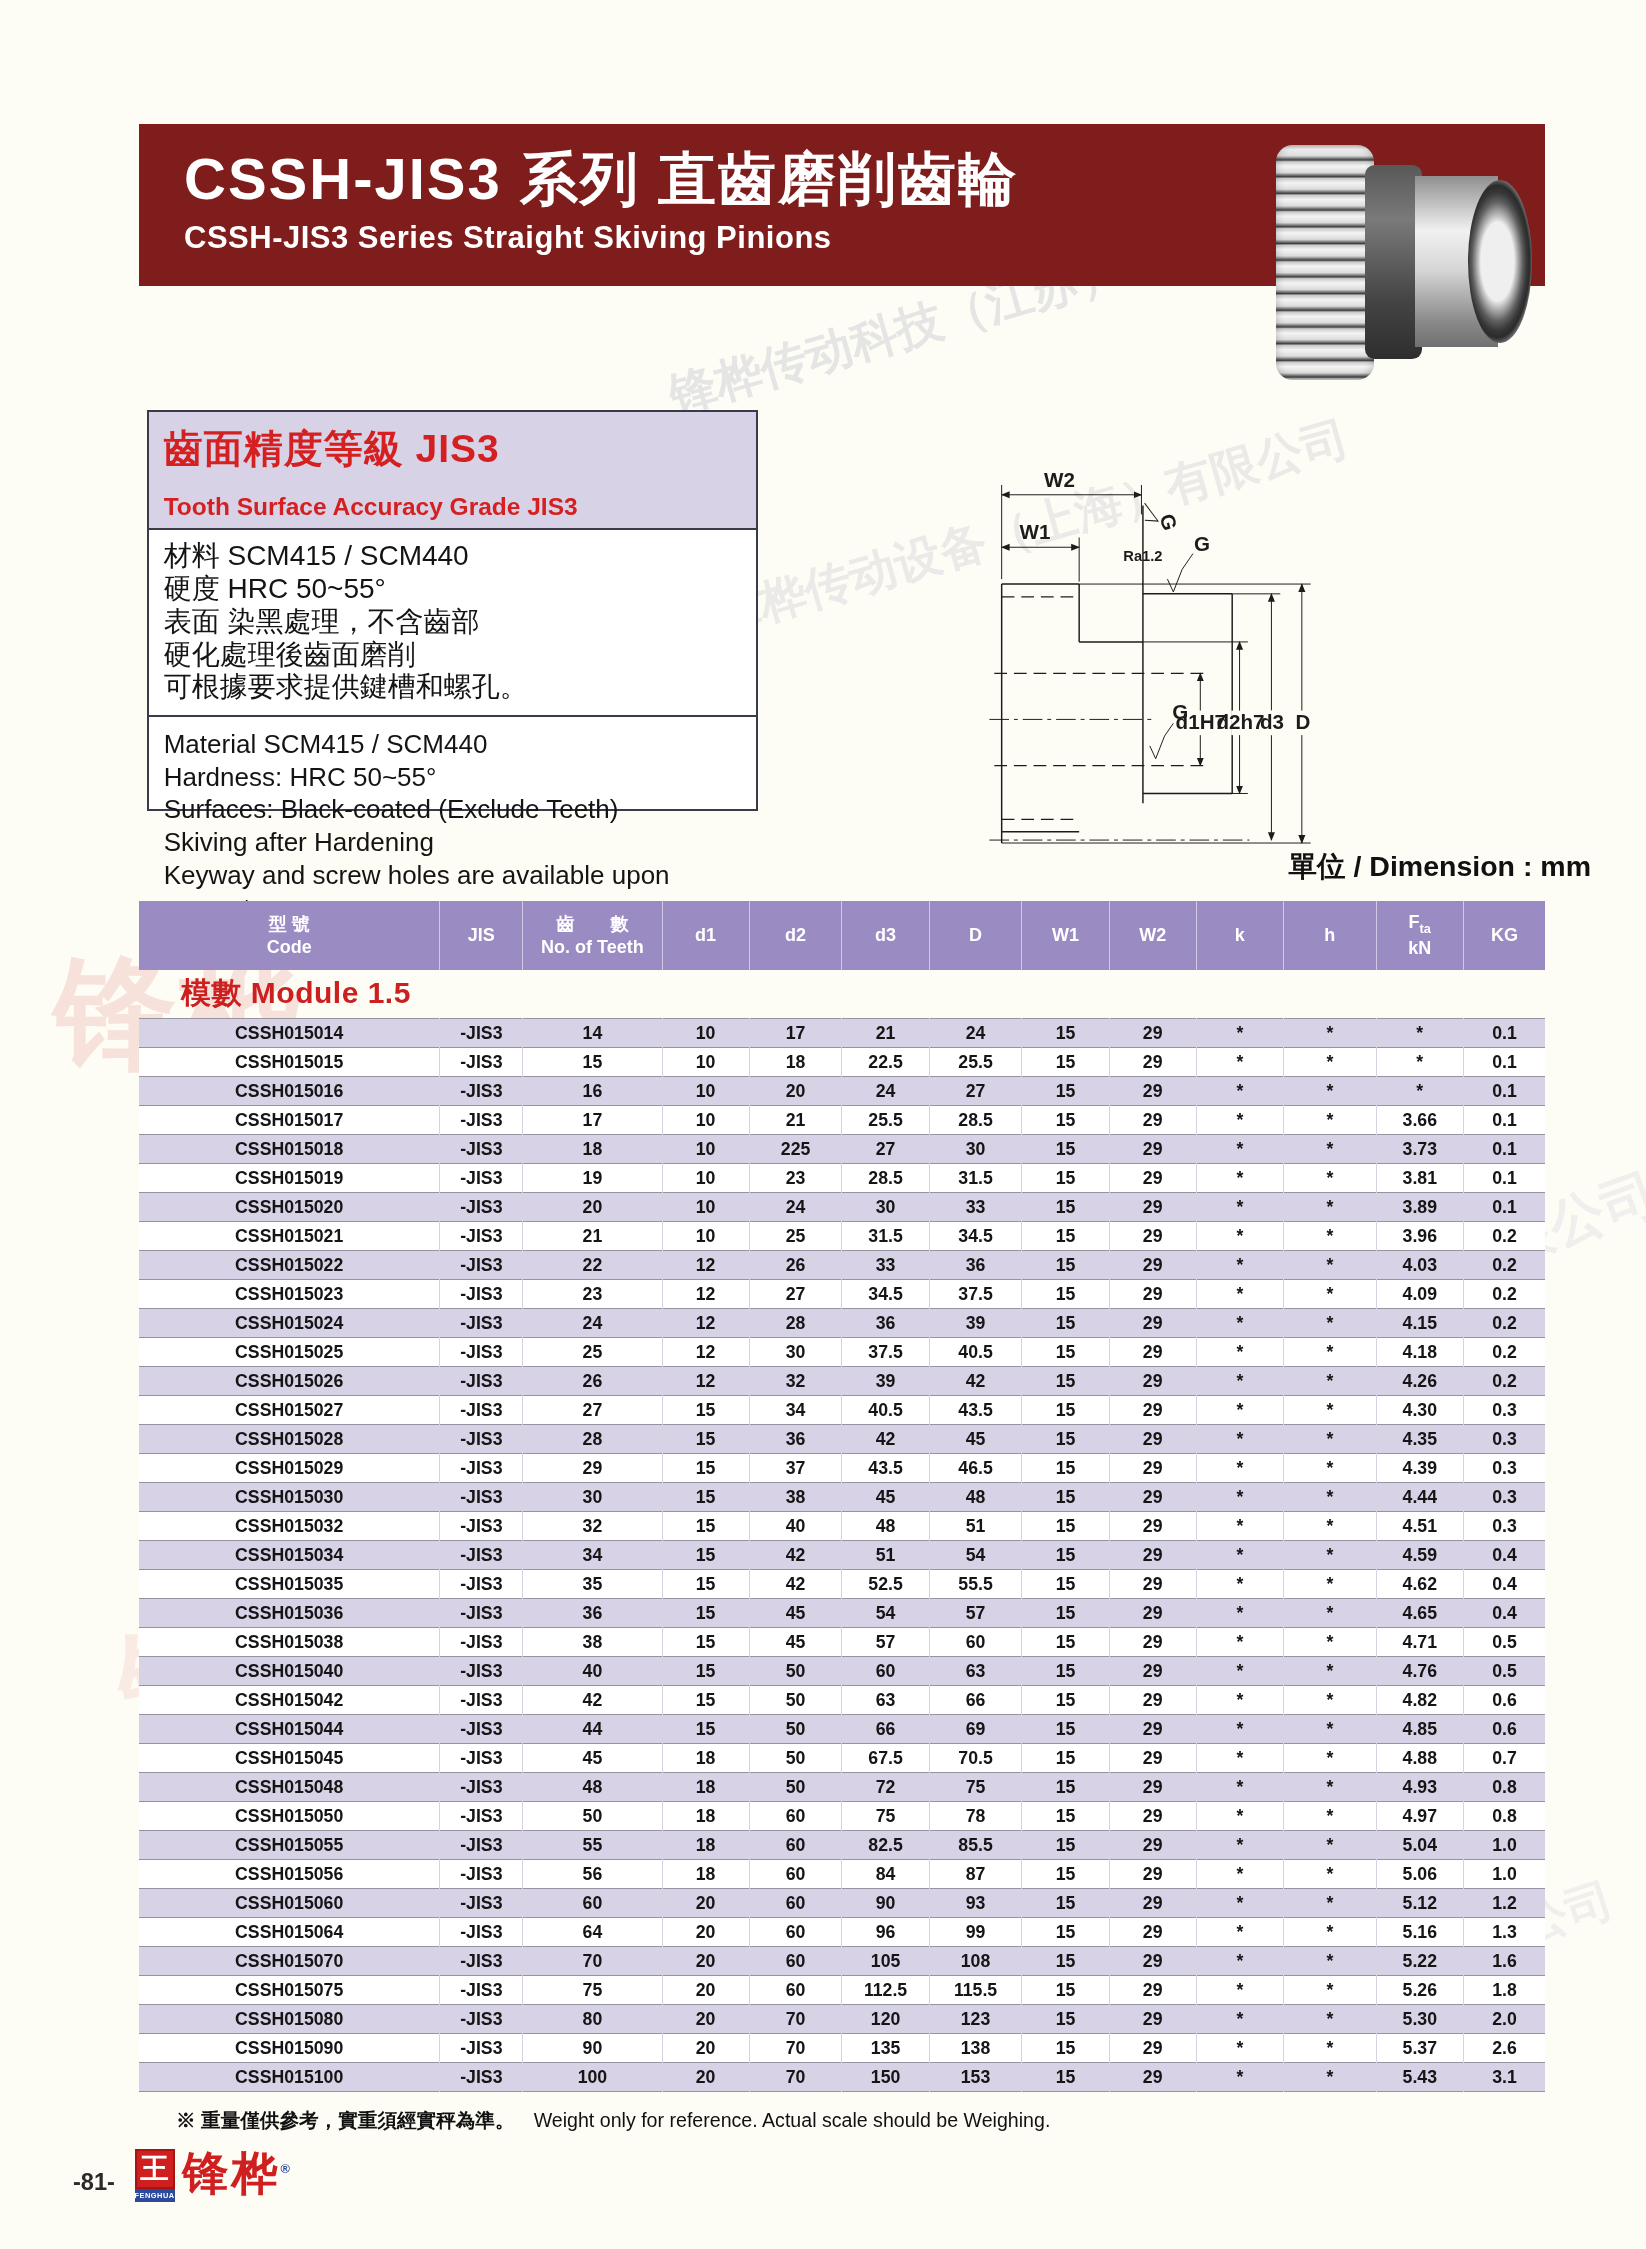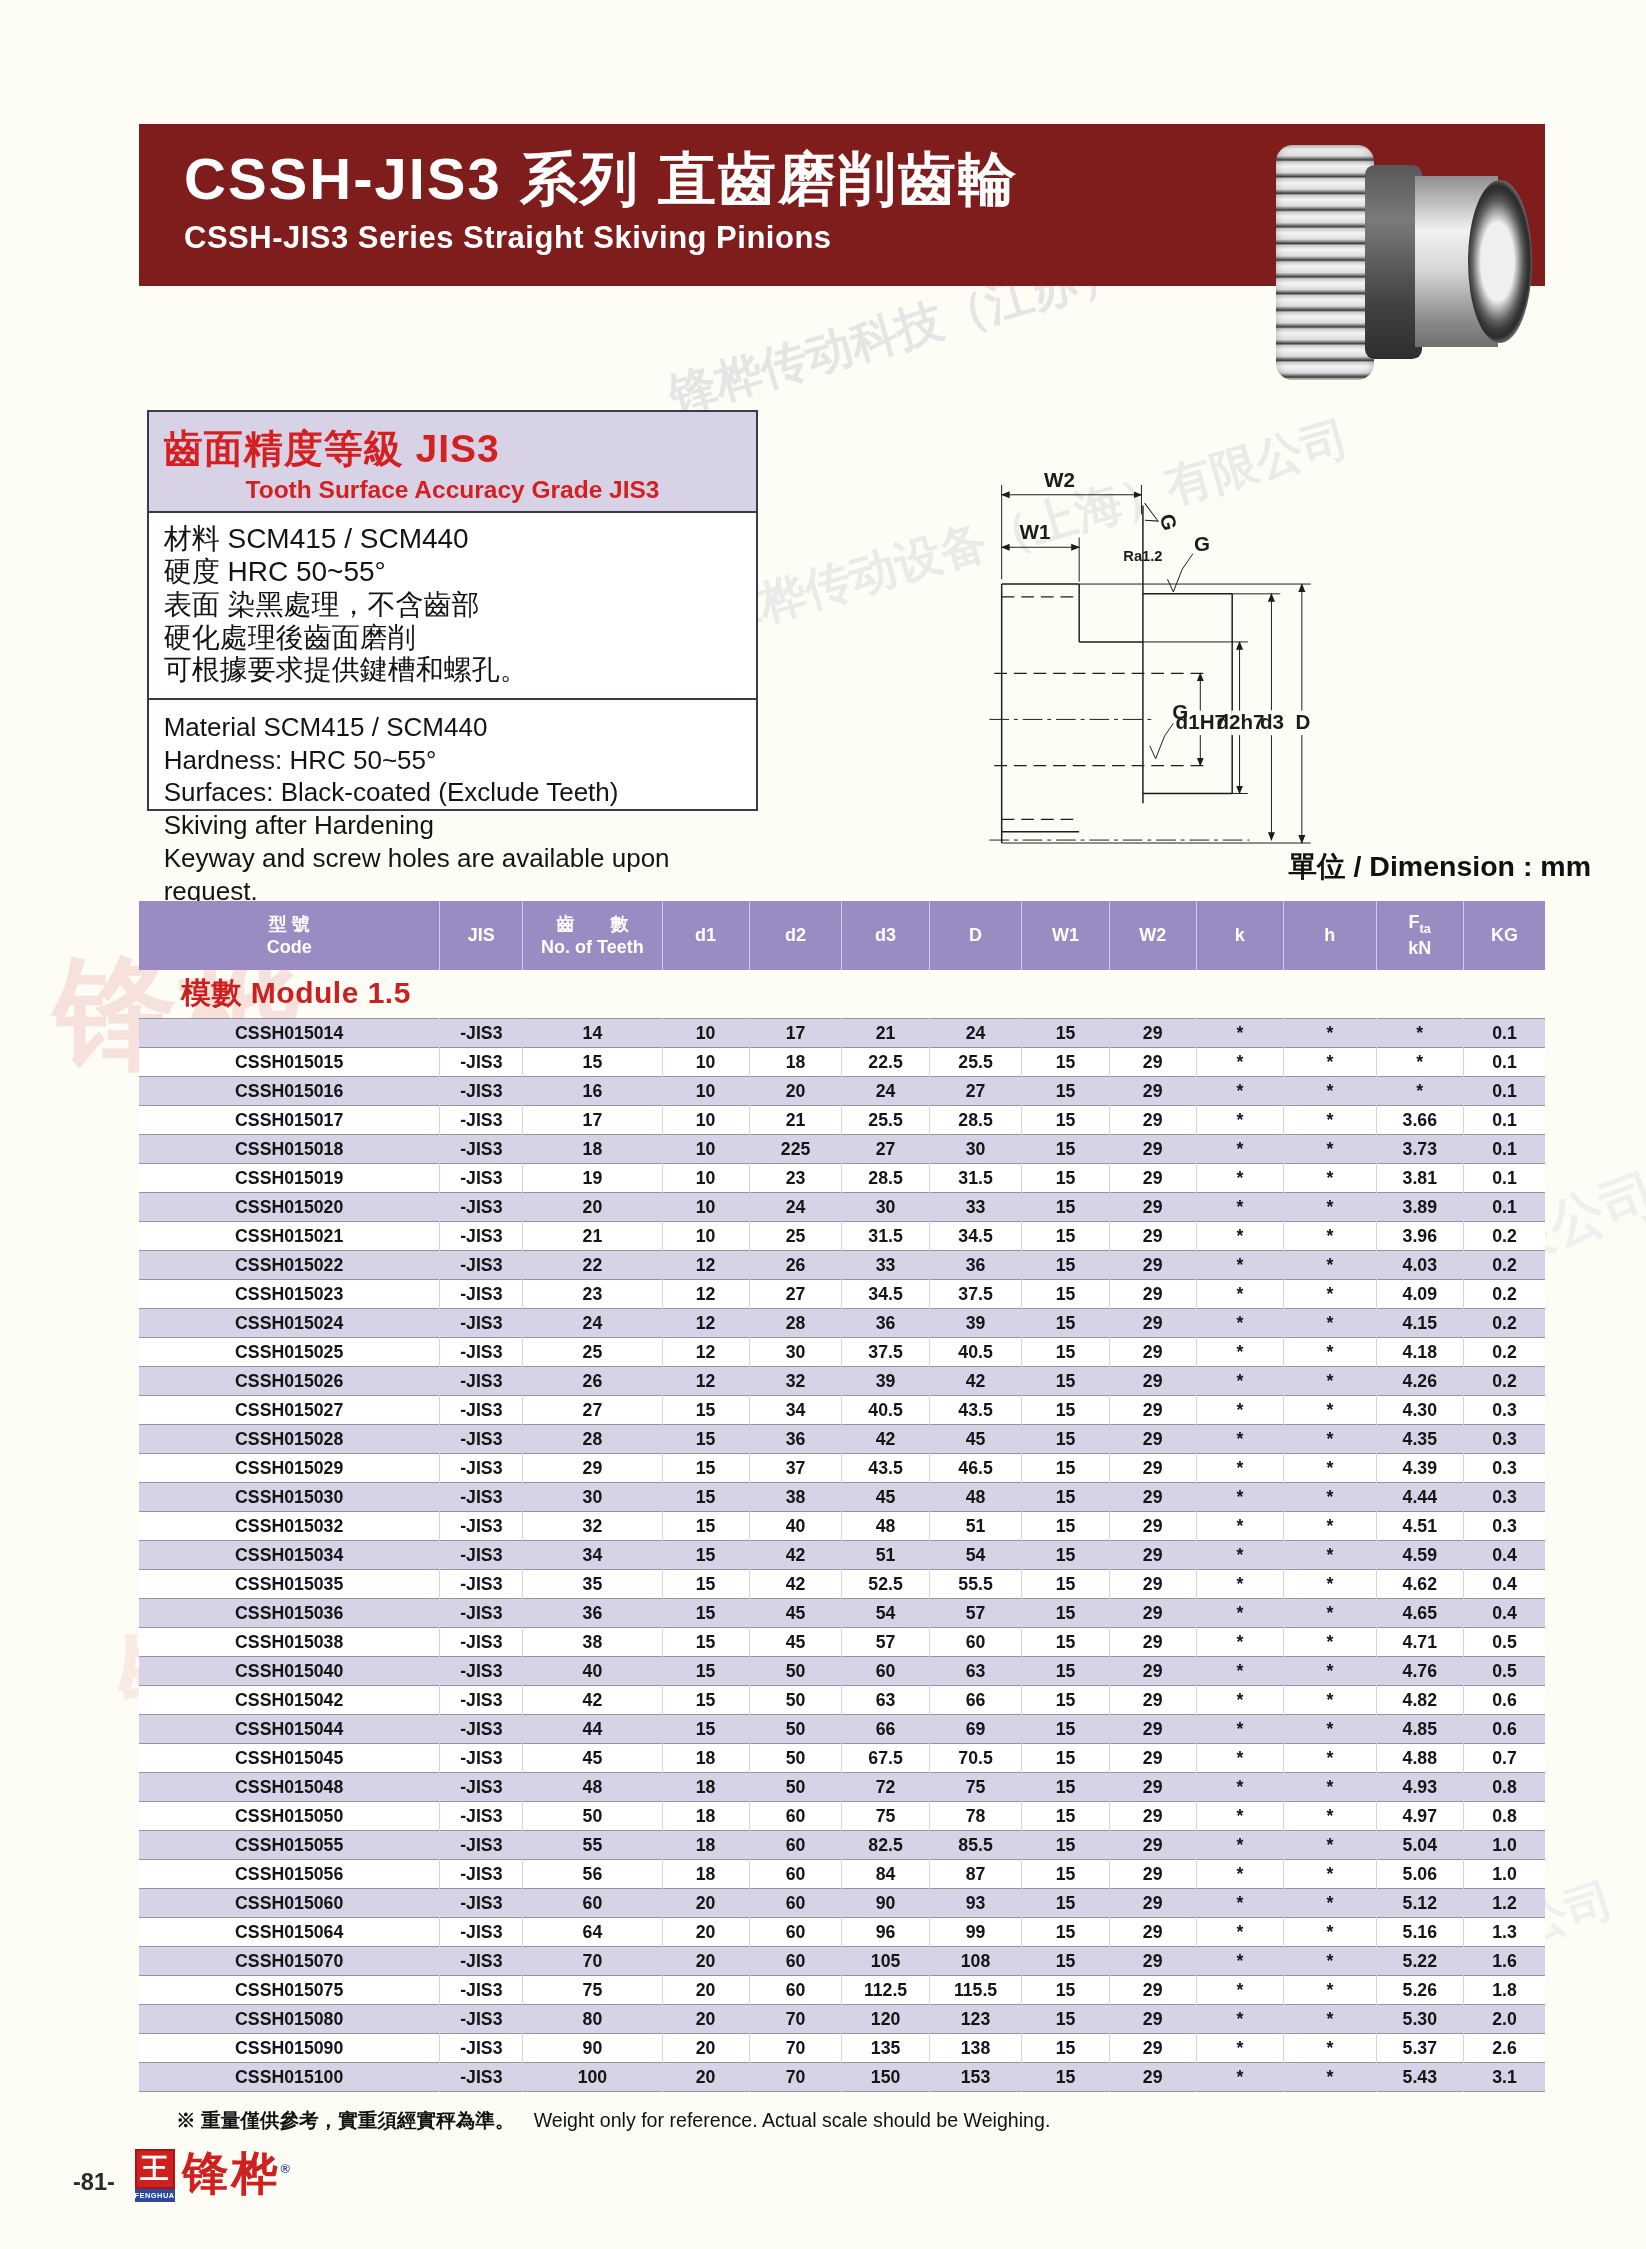--- a/index.html
+++ b/index.html
@@ -33,21 +33,21 @@
   .gear-cyl { position:absolute; left:139px; top:31px; width:83px; height:171px;
     background:linear-gradient(180deg,#8f8f8f,#f1f1f1 32%,#d6d6d6 55%,#8a8a8a 85%,#707070); }
   .gear-face { position:absolute; left:192px; top:35px; width:64px; height:163px; border-radius:50%;
     background:radial-gradient(ellipse at 46% 50%, #efefef 0 34%, #bdbdbd 40%, #5f5f5f 52%, #383838 60%, #2b2b2b 66%, #8a8a8a 74%, #d9d9d9 82%, #b0b0b0 100%); }
 
   
   .info-box { position:absolute; left:147px; top:410px; width:611px; height:401px; background:#ffffff;
     border:2px solid #3a3a48; display:flex; flex-direction:column; }
   .info-title { background:#d8d2e7; border-bottom:2px solid #3a3a48; padding:9.8px 14.7px 6.9px 14.7px; }
   .info-title-zh { color:#d42020; font-size:39px; font-weight:bold; letter-spacing:1px; }
-  .info-title-en { color:#d42020; font-size:24.5px; font-weight:bold; margin-top:0;text-align:center; }
+  .info-title-en { color:#d42020; font-size:24.5px; font-weight:bold; margin-top:17px; }
   .info-specs-zh { border-bottom:2px solid #3a3a48; padding:10.8px 14.7px; color:#141414;
     font-size:28px; line-height:1.17; font-weight:500; flex:0 0 auto; }
   .info-specs-en { padding:10.8px 14.7px; color:#141414; font-size:26px; line-height:1.26; }
 
   
   .diagram { position:absolute; left:972px; top:432px; width:540px; height:412px; }
   .diagram svg { width:100%; height:100%; }
   .dwg { stroke:#1c1c1c; stroke-width:3; fill:none; }
   .dwg-thin { stroke:#1c1c1c; stroke-width:2; fill:none; }
   .dwg-dash { stroke:#1c1c1c; stroke-width:2.5; fill:none; stroke-dasharray:26 14; }

